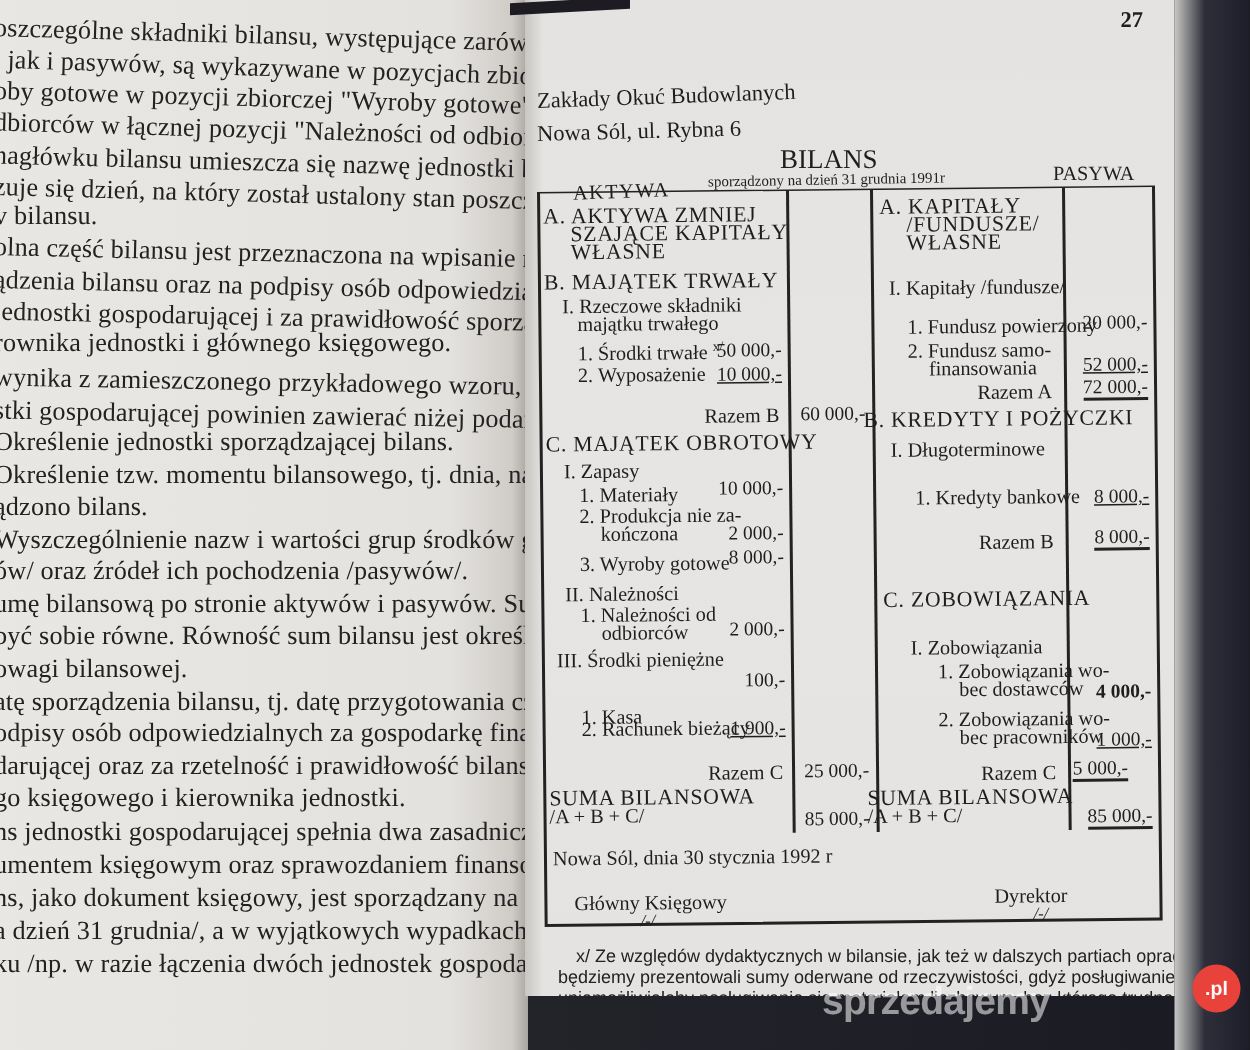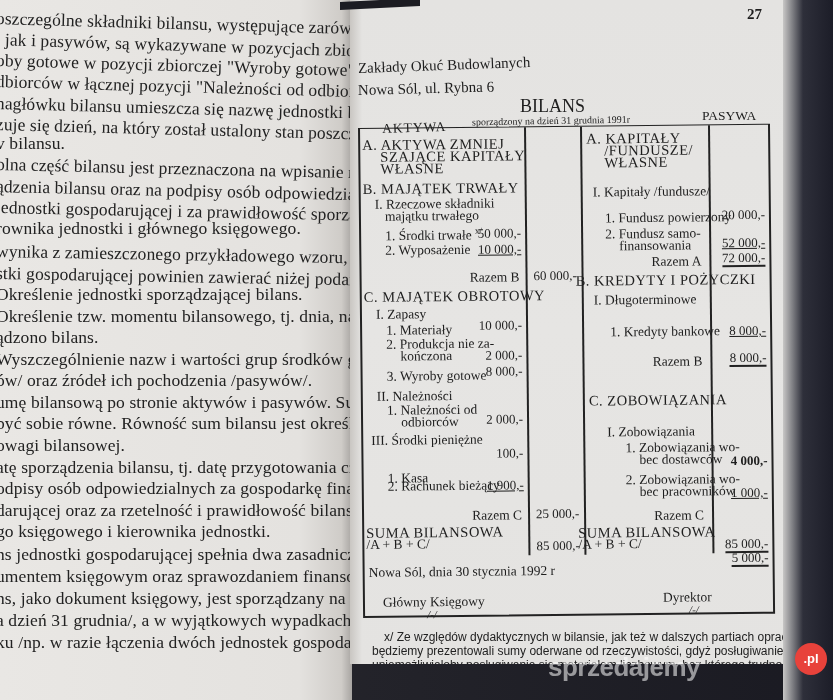--- a/index.html
+++ b/index.html
@@ -144,21 +144,21 @@
     <div class="cell amt dul" style="right:4px;top:226px;">8 000,-</div>
     <div class="cell caps" style="left:226px;top:268px;">C. ZOBOWIĄZANIA</div>
     <div class="cell" style="left:244px;top:298px;">I. Zobowiązania</div>
     <div class="cell" style="left:262px;top:316px;line-height:12px;">1. Zobowiązania wo-</div>
     <div class="cell" style="left:276px;top:328px;line-height:12px;">bec dostawców</div>
     <div class="cell amt" style="right:4px;top:328px;font-weight:bold;">4 000,-</div>
     <div class="cell" style="left:262px;top:348px;line-height:12px;">2. Zobowiązania  wo-</div>
     <div class="cell" style="left:276px;top:360px;line-height:12px;">bec pracowników</div>
     <div class="cell amt ul" style="right:4px;top:360px;">1 000,-</div>
     <div class="cell" style="right:68px;top:382px;">Razem C</div>
-    <div class="cell amt dul" style="right:4px;top:380px;margin-top:46px;">5 000,-</div>
+    <div class="cell amt dul" style="right:20px;top:380px;">5 000,-</div>
     <div class="cell caps" style="left:214px;top:400px;">SUMA    BILANSOWA</div>
     <div class="cell" style="left:214px;top:412px;line-height:12px;">/A + B + C/</div>
     <div class="cell amt dul" style="right:4px;top:412px;">85 000,-</div>
 
     <div class="cell" style="left:4px;top:436px;">Nowa Sól, dnia 30 stycznia 1992 r</div>
     <div class="cell sig" style="left:18px;top:466px;">Główny Księgowy</div>
     <div class="cell sig" style="left:62px;top:480px;font-style:italic;font-size:11px;">/-/</div>
     <div class="cell sig" style="left:298px;top:464px;">Dyrektor</div>
     <div class="cell sig" style="left:324px;top:478px;font-style:italic;font-size:11px;">/-/</div>
   </div>

